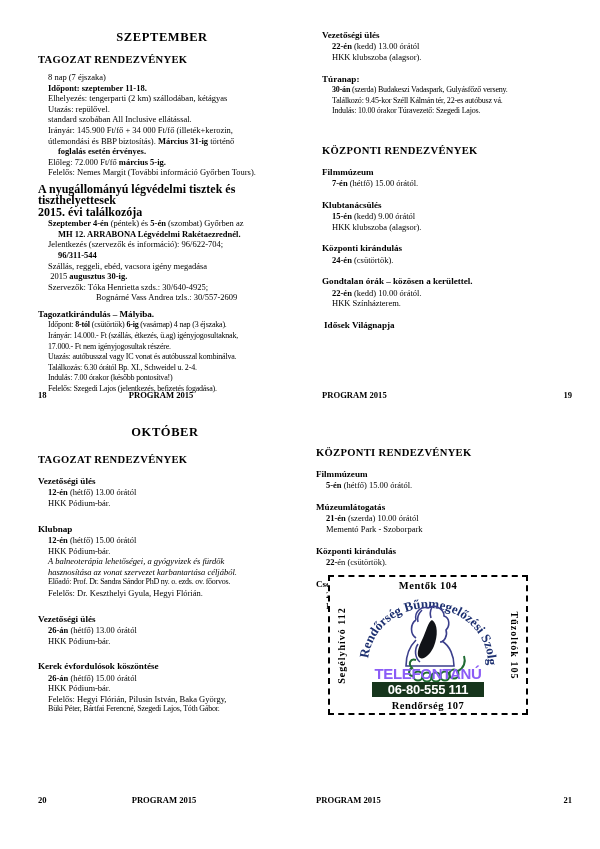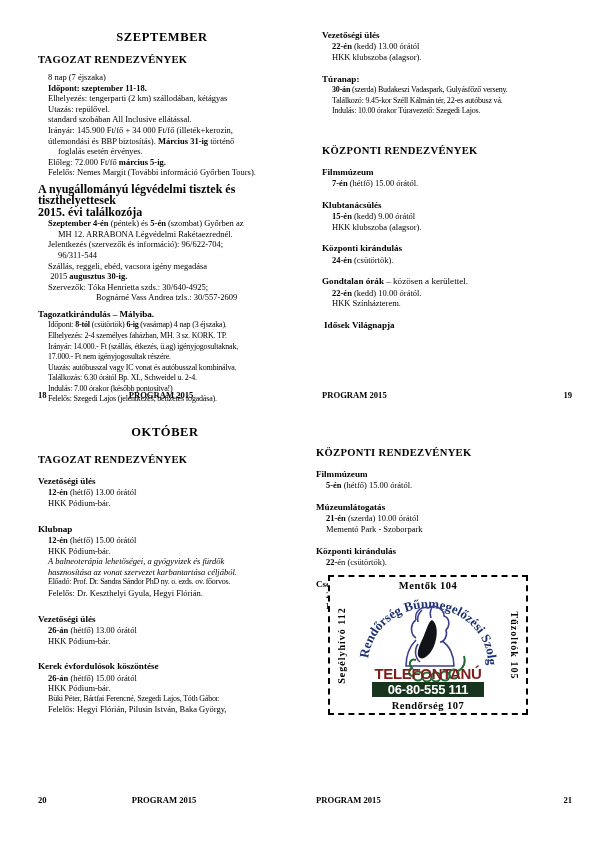--- a/index.html
+++ b/index.html
@@ -58,21 +58,21 @@
     margin: 0;
   }
   .ev-title.tight { font-size: 12px; }
   .ln {
     font-size: 8.5px;
     line-height: 10.6px;
     margin: 0;
     padding-left: 10px;
     white-space: nowrap;
   }
-  .ln.ind2 { padding-left: 20px; }
+  .ln.ind2 { padding-left: 20px; font-weight: bold; }
   .ln.ind3 { padding-left: 58px; }
   .ln b { font-weight: bold; }
   .ln i { font-style: italic; }
   .ln.small { font-size: 8px; letter-spacing: -0.2px; }
   .ln.cond { letter-spacing: -0.25px; }
 
   .gap-s { height: 5px; }
   .gap-m { height: 9px; }
   .gap-l { height: 13px; }
 
@@ -148,21 +148,21 @@
     left: 50%;
     transform: translateX(-50%);
     bottom: 18px;
     width: 112px;
     text-align: center;
   }
   .tel-word {
     font-family: "Liberation Sans", sans-serif;
     font-weight: bold;
     font-size: 15px;
-    color: #7f1d1d;
+    color: #8b5cf6;
     letter-spacing: -0.3px;
     line-height: 15px;
   }
   .tel-num {
     background: #16351c;
     color: #ffffff;
     font-family: "Liberation Sans", sans-serif;
     font-weight: bold;
     font-size: 13px;
     letter-spacing: -0.2px;
@@ -202,21 +202,20 @@
         <div class="ln ind2">96/311-544</div>
         <div class="ln">Szállás, reggeli, ebéd, vacsora igény megadása</div>
         <div class="ln">&nbsp;2015 <b>augusztus 30-ig.</b></div>
         <div class="ln">Szervezők: Tóka Henrietta szds.: 30/640-4925;</div>
         <div class="ln ind3">Bognárné Vass Andrea tzls.: 30/557-2609</div>
       </div>
 
       <div class="ev">
         <div class="ev-title">Tagozatkirándulás – Mályiba.</div>
         <div class="ln small">Időpont: <b>8-tól</b> (csütörtök) <b>6-ig</b> (vasárnap) 4 nap (3 éjszaka).</div>
-        <div class="ln small">Elhelyezés: 2-4 személyes faházban, MH. 3 sz. KORK. TP.</div>
         <div class="ln small">Irányár: 14.000.- Ft (szállás, étkezés, ü.ag) igényjogosultaknak,</div>
         <div class="ln small">17.000.- Ft nem igényjogosultak részére.</div>
         <div class="ln small">Utazás: autóbusszal vagy IC vonat és autóbusszal kombinálva.</div>
         <div class="ln small">Találkozás: 6.30 órától Bp. XI., Schweidel u. 2-4.</div>
         <div class="ln small">Indulás: 7.00 órakor (később pontosítva!)</div>
         <div class="ln small">Felelős: Szegedi Lajos (jelentkezés, befizetés fogadása).</div>
       </div>
     </div>
 
     <div class="footer footer-left v-left">
@@ -262,21 +261,21 @@
       </div>
       <div class="gap-s"></div>
 
       <div class="ev">
         <div class="ev-title">Központi kirándulás</div>
         <div class="ln"><b>24-én</b> (csütörtök).</div>
       </div>
       <div class="gap-s"></div>
 
       <div class="ev">
-        <div class="ev-title"><b>Gondtalan órák</b> <span style="font-weight:normal">– közösen a kerülettel.</span></div>
+        <div class="ev-title"><b>Gondtalan órák</b> <span style="font-weight:bold">– közösen a kerülettel.</span></div>
         <div class="ln"><b>22-én</b> (kedd) 10.00 órától.</div>
         <div class="ln">HKK Színházterem.</div>
       </div>
       <div class="gap-s"></div>
 
       <div class="ev">
         <div class="ev-title" style="padding-left:2px">Idősek Világnapja</div>
       </div>
     </div>
 
@@ -317,22 +316,22 @@
         <div class="ev-title">Vezetőségi ülés</div>
         <div class="ln"><b>26-án</b> (hétfő) 13.00 órától</div>
         <div class="ln">HKK Pódium-bár.</div>
       </div>
       <div class="gap-m"></div>
 
       <div class="ev">
         <div class="ev-title">Kerek évfordulósok köszöntése</div>
         <div class="ln"><b>26-án</b> (hétfő) 15.00 órától</div>
         <div class="ln">HKK Pódium-bár.</div>
+        <div class="ln">Felelős: Hegyi Flórián, Pilusin István, Baka György,</div>
         <div class="ln small">Büki Péter, Bártfai Ferencné, Szegedi Lajos, Tóth Gábor.</div>
-        <div class="ln">Felelős: Hegyi Flórián, Pilusin István, Baka György,</div>
       </div>
     </div>
 
     <div class="footer footer-left v-left">
       <div class="f-num">20</div>
       <div class="f-mid">PROGRAM 2015</div>
       <div class="f-num"></div>
     </div>
   </div>
 

